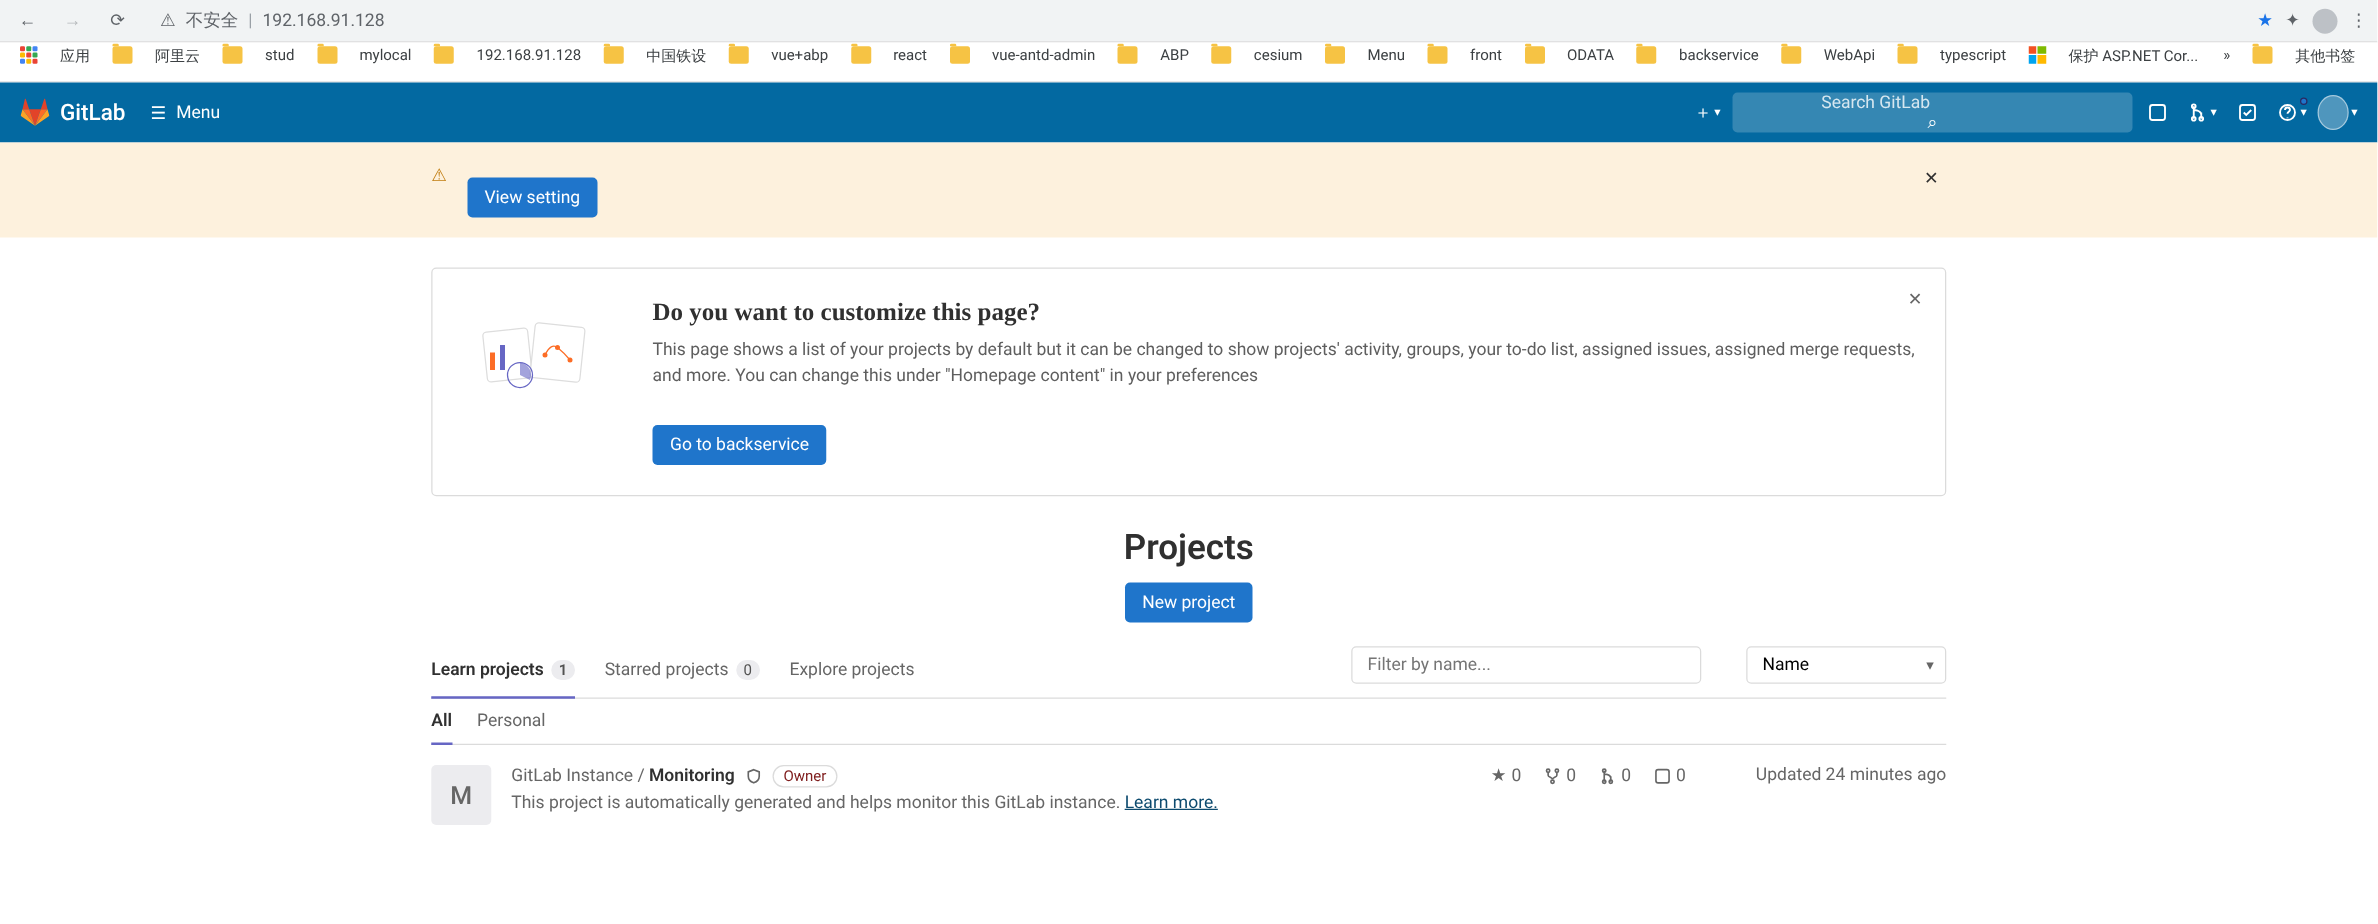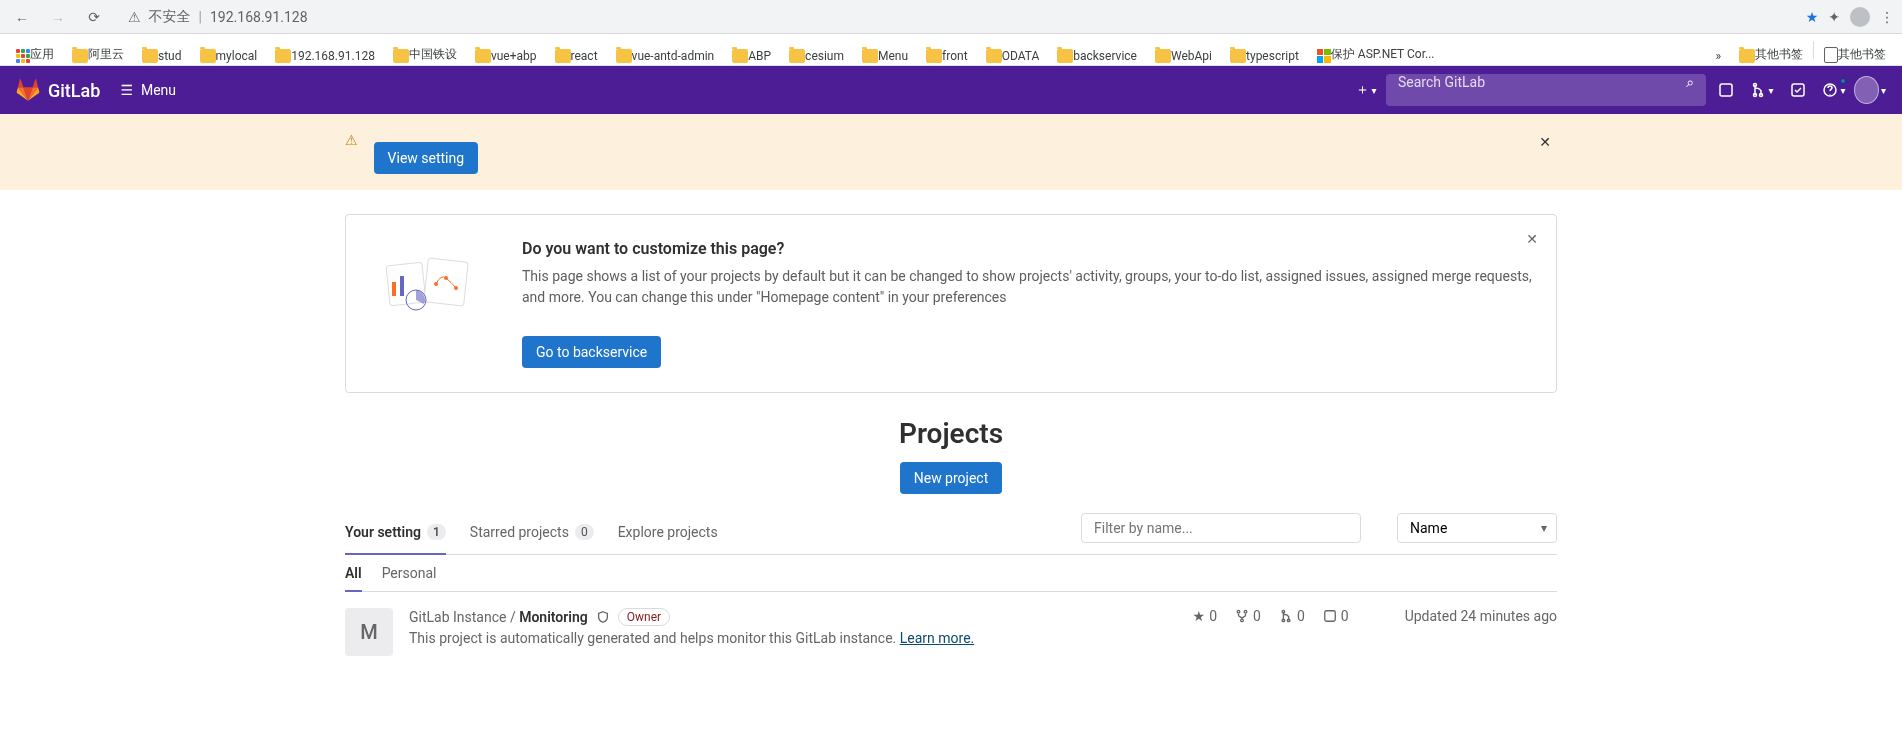--- a/index.html
+++ b/index.html
@@ -8,59 +8,59 @@
 
 .chrome-bar { height:34px; background:#f1f3f4; display:flex; align-items:center; padding:0 8px; gap:8px; border-bottom:1px solid #dcdcdc; }
 .chrome-btn { width:28px; height:28px; display:flex; align-items:center; justify-content:center; color:#5f6368; border-radius:50%; }
 .addr { flex:1; display:flex; align-items:center; gap:8px; padding:0 12px; height:28px; background:#f1f3f4; border-radius:14px; color:#5f6368; }
 .addr-sep { color:#9aa0a6; }
 .chrome-right { display:flex; align-items:center; gap:10px; color:#5f6368; }
 .star-blue { color:#1a73e8; }
 
 
 .bk-bar { height:32px; background:#fff; display:flex; align-items:center; padding:0 8px; gap:2px; border-bottom:1px solid #e0e0e0; font-size:12px; color:#3c4043; }
-.bk { display:flex; align-items:flex-end; gap:0; padding:0 8px; height:26px; border-radius:4px; white-space:nowrap; }
+.bk { display:flex; align-items:flex-start; gap:18px; padding:0 8px; height:26px; border-radius:4px; white-space:nowrap; }
 .bk-folder { width:16px; height:14px; background:#f6c344; border-radius:2px; position:relative; }
 .bk-folder::before { content:''; position:absolute; top:-2px; left:0; width:5px; height:2px; background:#f6c344; border-radius:1px 1px 0 0; }
 .bk-apps { display:grid; grid-template-columns:repeat(3,4px); grid-template-rows:repeat(3,4px); gap:1px; }
 .bk-apps span { background:currentColor; border-radius:1px; }
 .bk-apps span:nth-child(1){color:#ea4335}.bk-apps span:nth-child(2){color:#34a853}.bk-apps span:nth-child(3){color:#4285f4}.bk-apps span:nth-child(4){color:#fbbc04}.bk-apps span:nth-child(5){color:#ea4335}.bk-apps span:nth-child(6){color:#34a853}.bk-apps span:nth-child(7){color:#4285f4}.bk-apps span:nth-child(8){color:#fbbc04}.bk-apps span:nth-child(9){color:#ea4335}
 .bk-win { width:14px; height:14px; display:grid; grid-template-columns:1fr 1fr; grid-template-rows:1fr 1fr; gap:1px; }
 .bk-win span:nth-child(1){background:#f25022}.bk-win span:nth-child(2){background:#7fba00}.bk-win span:nth-child(3){background:#00a4ef}.bk-win span:nth-child(4){background:#ffb900}
 .bk-spacer { flex:1; }
 .bk-page { width:14px; height:16px; border:1px solid #5f6368; border-radius:2px; position:relative; }
 
 
-.gl-header { height:48px; background:#4c1d95; display:flex; align-items:center; padding:0 16px; gap:12px; color:#fff; }
+.gl-header { height:48px; background:#0369a1; display:flex; align-items:center; padding:0 16px; gap:12px; color:#fff; }
 .gl-logo { display:flex; align-items:center; gap:8px; font-size:18px; font-weight:500; }
 .gl-logo svg { width:24px; height:24px; }
 .gl-menu { display:flex; align-items:center; gap:8px; padding:4px 8px; border-radius:4px; }
 .gl-spacer { flex:1; }
 .gl-right { display:flex; align-items:center; gap:4px; }
 .gl-icon-btn { width:32px; height:32px; display:flex; align-items:center; justify-content:center; border-radius:4px; position:relative; }
-.gl-search { display:flex; align-items:flex-start; background:rgba(255,255,255,.2); border-radius:4px; padding:0 12px; height:32px; width:320px; }
+.gl-search { display:flex; align-items:center; background:rgba(255,255,255,.2); border-radius:4px; padding:0 12px; height:32px; width:320px;flex-direction:column; }
 .gl-search input { flex:1; background:none; border:none; color:#fff; outline:none; font-size:14px; }
 .gl-search input::placeholder { color:rgba(255,255,255,.8); }
 .gl-avatar { width:28px; height:28px; border-radius:50%; background:rgba(255,255,255,.3); border:1px solid rgba(255,255,255,.5); }
 .gl-dot { position:absolute; top:4px; right:4px; width:6px; height:6px; border-radius:50%; background:#1f75cb; border:1px solid #292961; }
 
 
 .alert { background:#fdf1dd; padding:16px 0; }
 .alert-inner { max-width:1260px; margin:0 auto; padding:0 24px; display:flex; gap:16px; position:relative; }
 .alert-icon { color:#c17d10; flex-shrink:0; margin-top:2px; }
 .alert-body { color:#303030; line-height:1.6; }
 .alert a { color:#1f75cb; text-decoration:underline; }
 .alert-close { position:absolute; top:0; right:24px; width:24px; height:24px; display:flex; align-items:center; justify-content:center; color:#303030; }
 .btn-blue { display:inline-block; background:#1f75cb; color:#fff; padding:8px 14px; border-radius:4px; border:none; cursor:pointer; font-size:14px; margin-top:12px; }
 
 
 .main { max-width:1260px; margin:0 auto; padding:24px; }
 .banner { border:1px solid #dbdbdb; border-radius:4px; padding:24px; display:flex; gap:32px; position:relative; margin-bottom:24px; }
 .banner-art { width:120px; height:90px; display:flex; align-items:center; justify-content:center; flex-shrink:0; }
-.banner-body h3 { font-size:16px; font-weight:600; margin-bottom:8px; }
+.banner-body h3 { font-size:20px; font-weight:600; margin-bottom:8px;font-family:Liberation Serif, serif; }
 .banner-body p { color:#5e5e5e; line-height:1.5; margin-bottom:16px; }
 .banner-close { position:absolute; top:12px; right:12px; width:24px; height:24px; display:flex; align-items:center; justify-content:center; color:#666; }
 
 .page-head { display:flex; align-items:center; justify-content:space-between; margin-bottom:16px;flex-direction:column; }
 .page-head h1 { font-size:28px; font-weight:600; }
 
 .tabs { display:flex; align-items:center; border-bottom:1px solid #dbdbdb; gap:24px; }
 .tab { display:flex; align-items:center; gap:6px; padding:14px 0; color:#666; position:relative; }
 .tab.active { color:#303030; font-weight:600; }
 .tab.active::after { content:''; position:absolute; bottom:-1px; left:0; right:0; height:2px; background:#6666c4; }
@@ -297,21 +297,21 @@
     </div>
   </div>
 
   <div class="page-head">
     <h1>Projects</h1>
     <button class="btn-blue">New project</button>
   </div>
 
   <div class="tabs">
     <div class="tab active">
-      <span>Your setting</span>
+      <span>Learn projects</span>
       <span class="tab-badge">1</span>
     </div>
     <div class="tab">
       <span>Starred projects</span>
       <span class="tab-badge">0</span>
     </div>
     <div class="tab">
       <span>Explore projects</span>
     </div>
     <div class="tab-spacer"></div>

